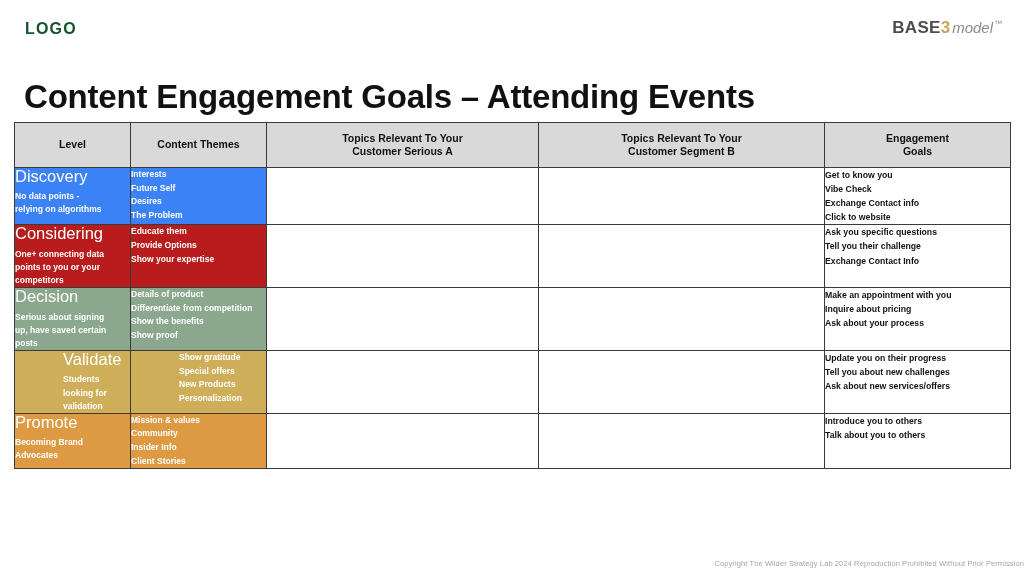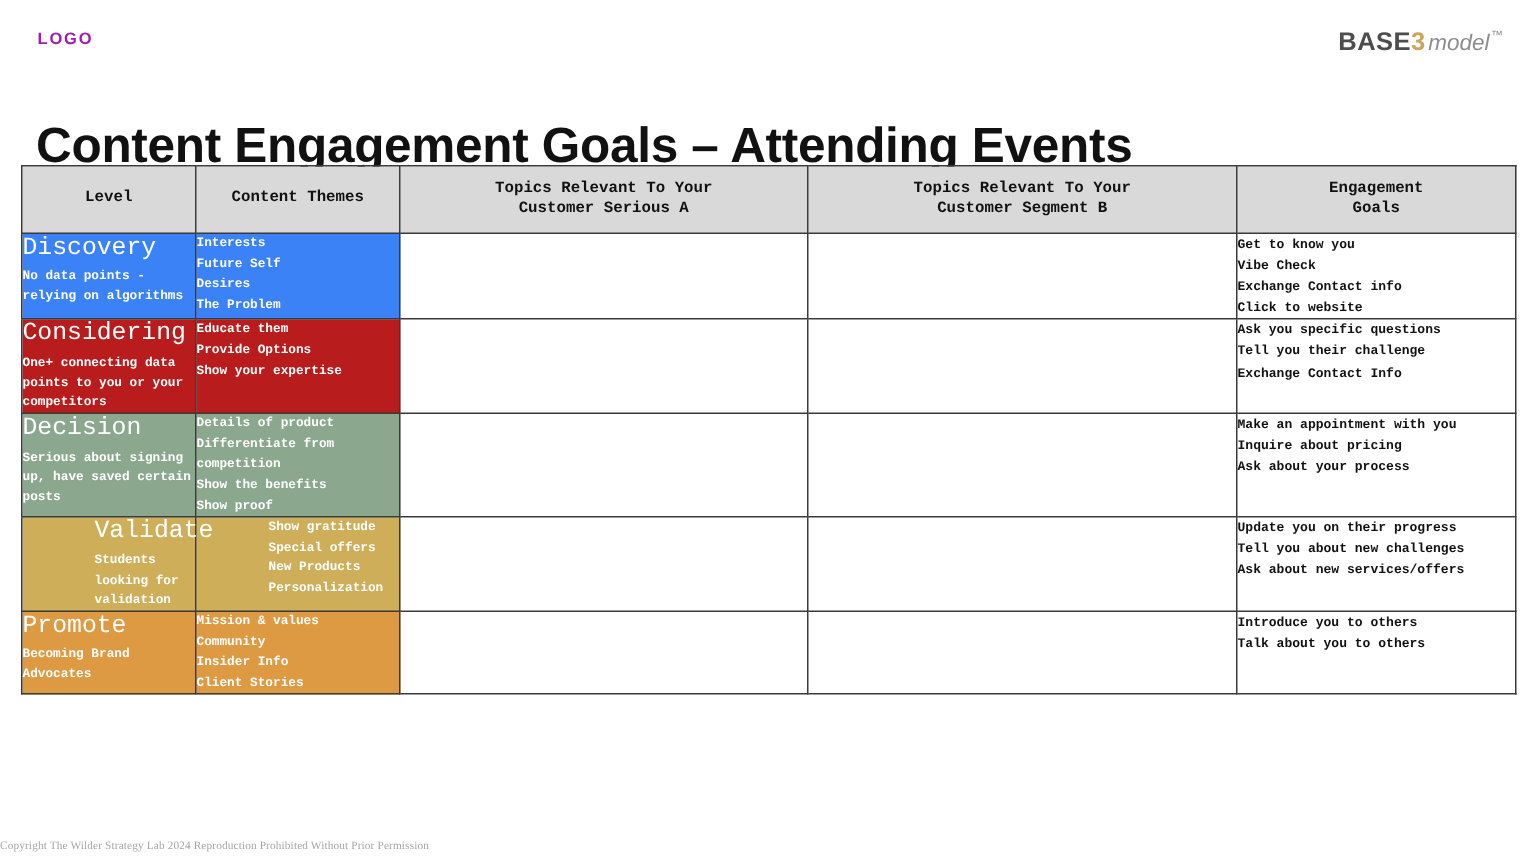--- a/index.html
+++ b/index.html
@@ -13,24 +13,24 @@
     font-family: "Liberation Sans", sans-serif;
     overflow: hidden;
     position: relative;
   }
 
   
   .logo-placeholder {
     position: absolute;
     left: 25px;
     top: 20px;
-    font-size: 11px;
+    font-size: 16px;
     font-weight: bold;
     letter-spacing: 1.2px;
-    color: #a21caf;
+    color: #14532d;
   }
   .brand {
     position: absolute;
     right: 22px;
     top: 19px;
     font-size: 17px;
     line-height: 1;
     white-space: nowrap;
   }
   .brand .b-base {
@@ -62,25 +62,24 @@
     font-size: 33px;
     color: #111111;
     letter-spacing: -0.2px;
     white-space: nowrap;
   }
 
   
   .matrix {
     position: absolute;
     left: 14px;
-    top: 110px;
+    top: 122px;
     width: 996px;
     border-collapse: collapse;
     table-layout: fixed;
-    font-family: Liberation Mono, monospace;
   }
   .matrix td, .matrix th {
     border: 1px solid #3a3a3a;
     vertical-align: top;
     padding: 0;
   }
 
   .matrix thead th {
     background: #d9d9d9;
     text-align: center;
@@ -156,25 +155,24 @@
   .row-promote .theme-line {
     color: #ffffff;
   }
 
   
   .footer {
     position: absolute;
     left: 0;
     right: 0;
     bottom: 8px;
-    text-align: left;
+    text-align: right;
     font-size: 7.5px;
     color: #a6a6a6;
     letter-spacing: 0.1px;
-    font-family: Liberation Serif, serif;
   }
 </style>
 </head>
 <body>
 
 <div class="logo-placeholder">LOGO</div>
 
 <div class="brand">
   <span class="b-base">BASE</span><span class="b-three">3</span><span class="b-model">model</span><span class="b-tm">™</span>
 </div>

